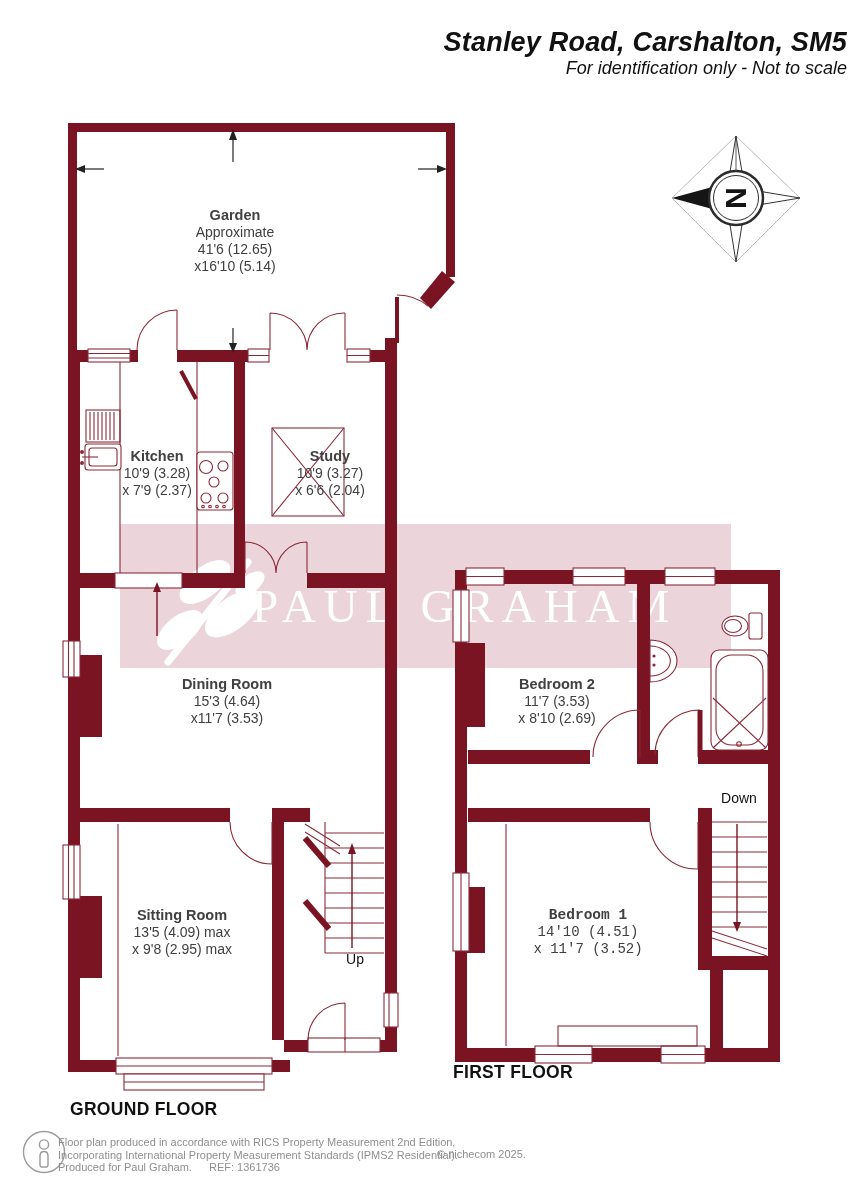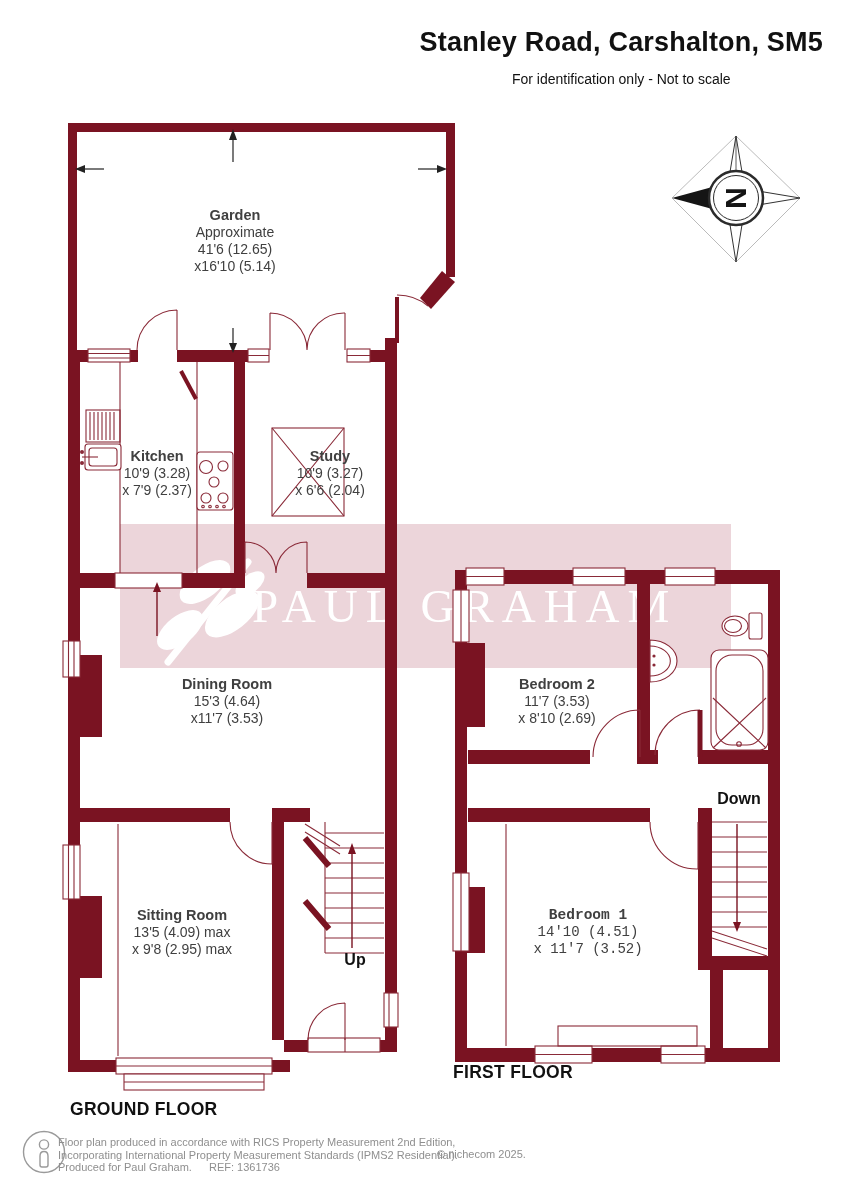--- a/index.html
+++ b/index.html
@@ -1,27 +1,27 @@
 <!DOCTYPE html>
 <html><head>
 <meta charset="utf-8">
 <style>
   html,body{margin:0;padding:0;}
   body{width:849px;height:1200px;position:relative;background:#fff;
        font-family:"Liberation Sans",sans-serif;color:#111;overflow:hidden;}
   .abs{position:absolute;}
   #plan-svg{position:absolute;left:0;top:0;}
-  .hdr{position:absolute;right:26px;top:27px;text-align:center;}
+  .hdr{position:absolute;right:2px;top:27px;text-align:right;font-style:italic;}
   .hdr .t{font-size:27px;font-weight:bold;letter-spacing:.2px;}
   .hdr .a{font-size:19px;margin-top:9px;}
-  .hdr .n{font-size:14px;margin-top:13px;}
+  .hdr .n{font-size:18px;margin-top:0;}
   .room-label{position:absolute;transform:translateX(-50%);text-align:center;
       font-size:14px;line-height:17px;white-space:nowrap;color:#404040;}
   .room-label .rname{font-weight:bold;font-size:14.5px;}
-  .stair-label{position:absolute;transform:translateX(-50%);font-weight:bold;font-size:16px;}
+  .stair-label{position:absolute;transform:translateX(-50%);font-weight:normal;font-size:14px;}
   .floor-label{position:absolute;font-weight:bold;font-size:17.5px;letter-spacing:.3px;}
   .footer{position:absolute;left:58px;top:1136px;font-size:11px;line-height:12.6px;color:#8f8f8f;}
   .footer .l3 span{display:inline-block;}
   .footer .l3 .ref{margin-left:14px;}
   .copyright{position:absolute;left:437px;top:1148px;font-size:11px;color:#8f8f8f;}
   
   .wall{fill:#7a1322;}
   .sym{stroke:#8a2a38;fill:none;stroke-width:1.1;}
   .win{fill:#ffffff;stroke:#8a2a38;stroke-width:1.1;}
   .fix{fill:#ffffff;stroke:#8a2a38;stroke-width:1.1;}

